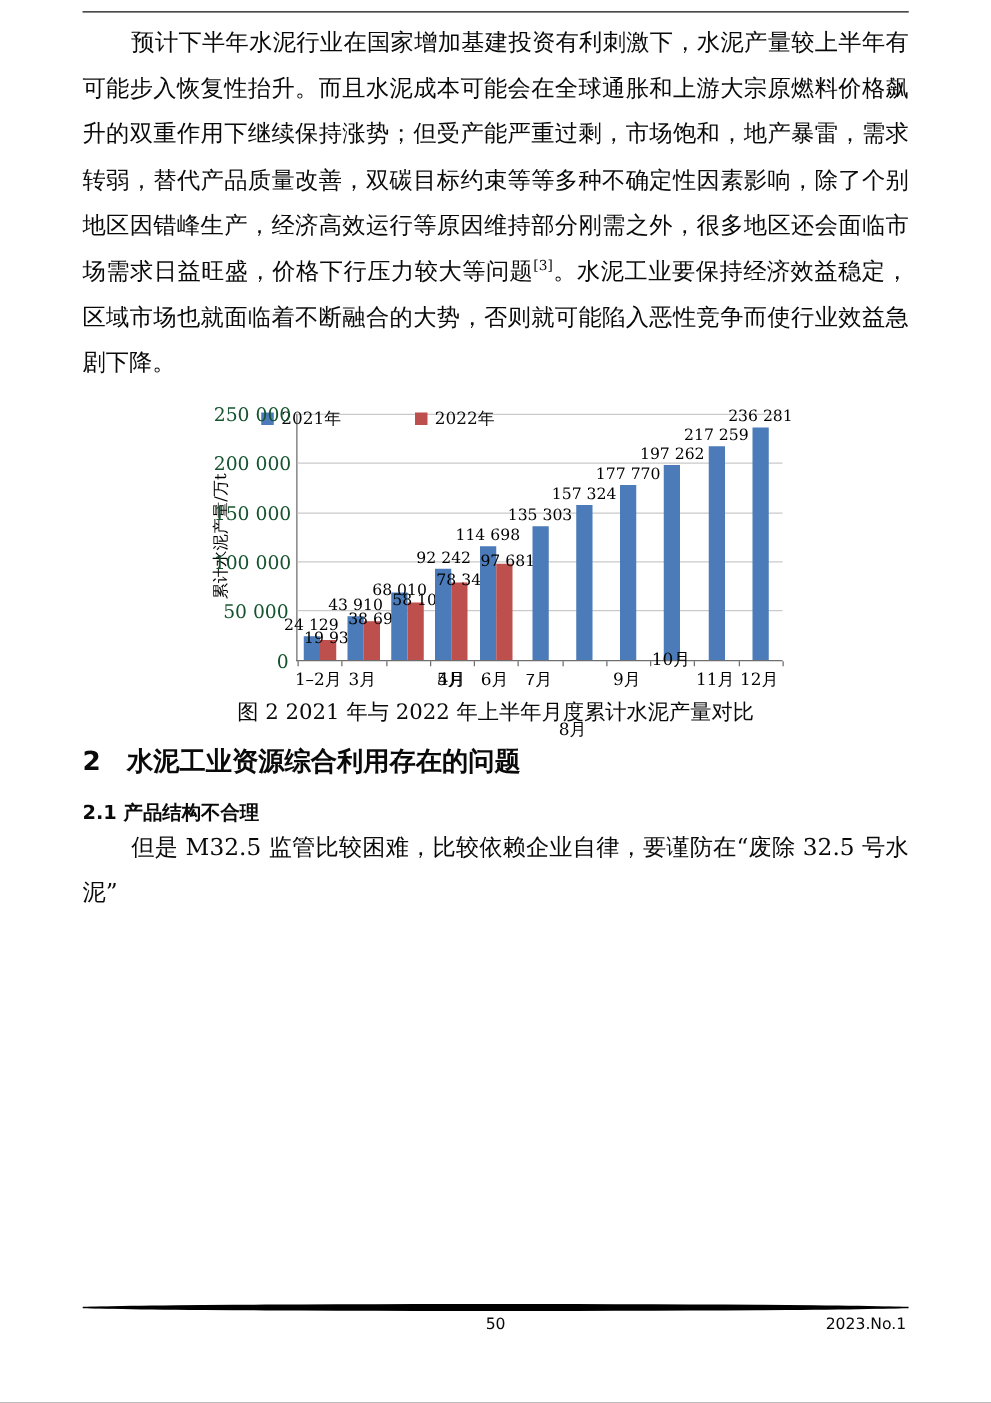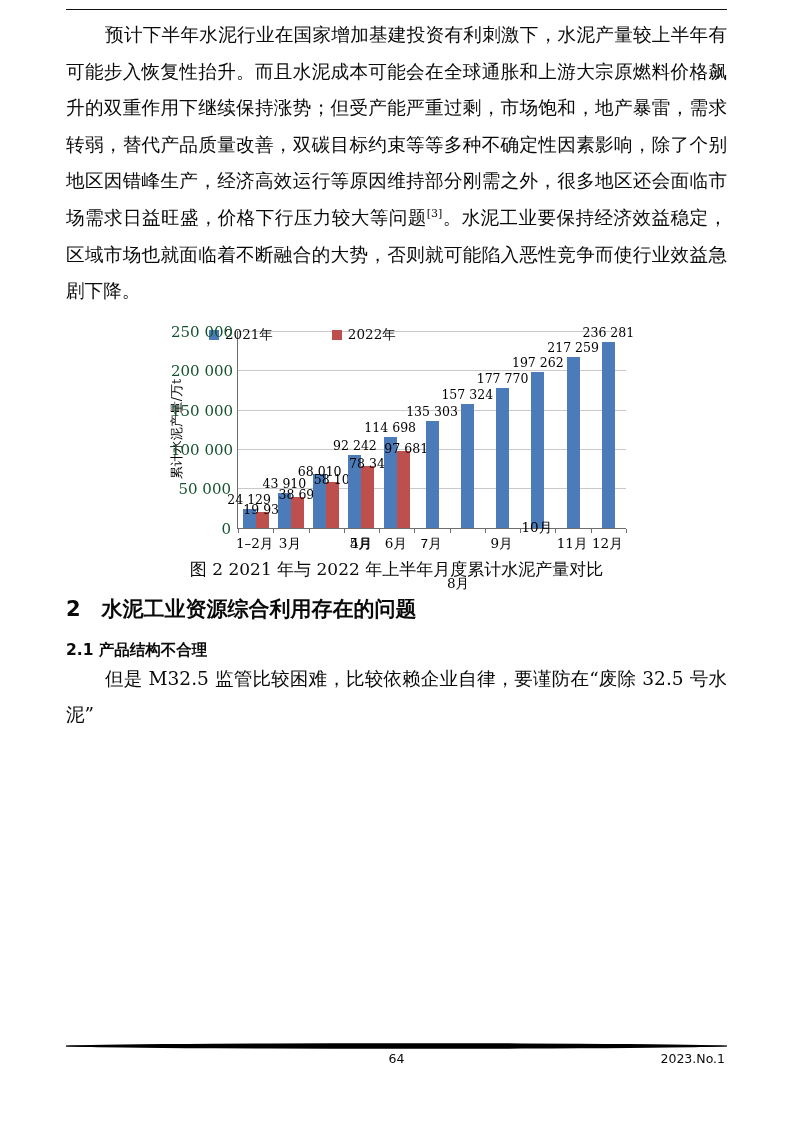--- a/index.html
+++ b/index.html
@@ -202,17 +202,17 @@
     <p class="para">但是 M32.5 监管比较困难，比较依赖企业自律，要谨防在“废除 32.5 号水泥”</p>
 
   </div>
 
   <div class="footer">
     <svg class="footer-rule" viewBox="0 0 661 8" preserveAspectRatio="none">
       <ellipse cx="330" cy="4" rx="330" ry="2.8" fill="#000"></ellipse>
       <rect x="0" y="3.4" width="661" height="1.2" fill="#000"></rect>
     </svg>
     <div class="footer-row">
-      <span class="footer-page">64</span>
+      <span class="footer-page">50</span>
       <span class="footer-issue">2023.No.1</span>
     </div>
   </div>
 </div>
 
 </body></html>

